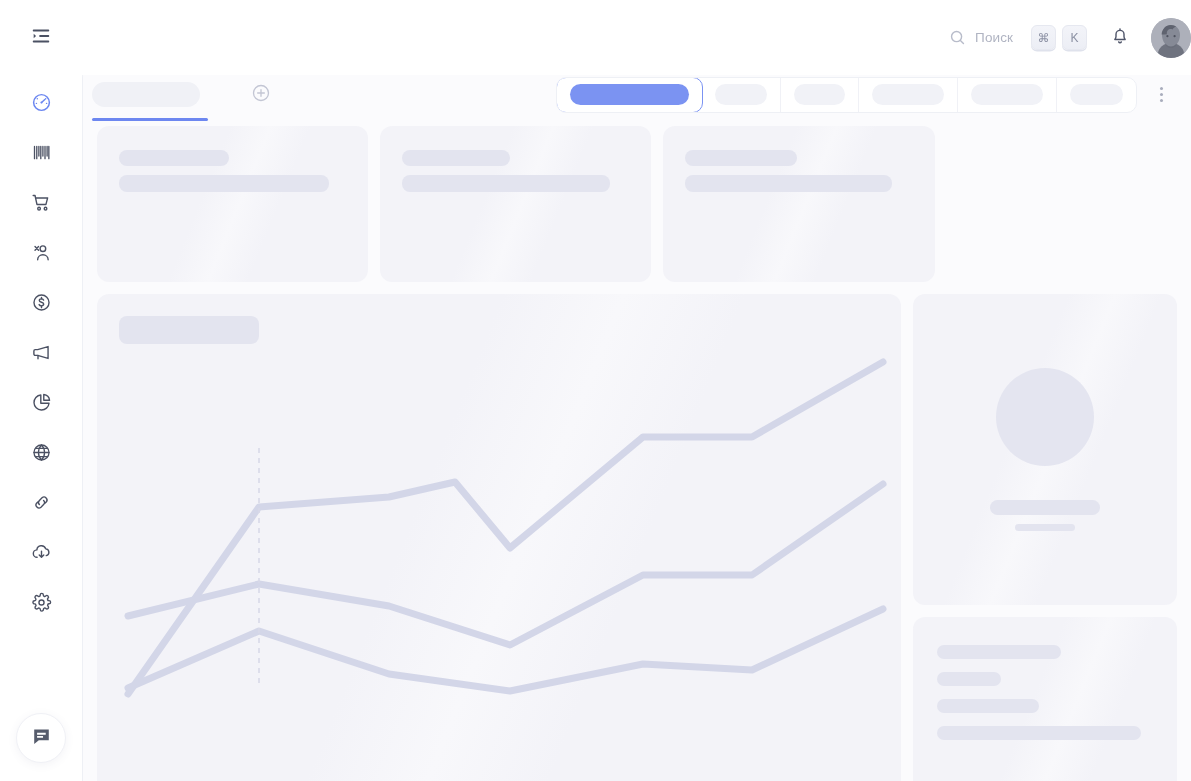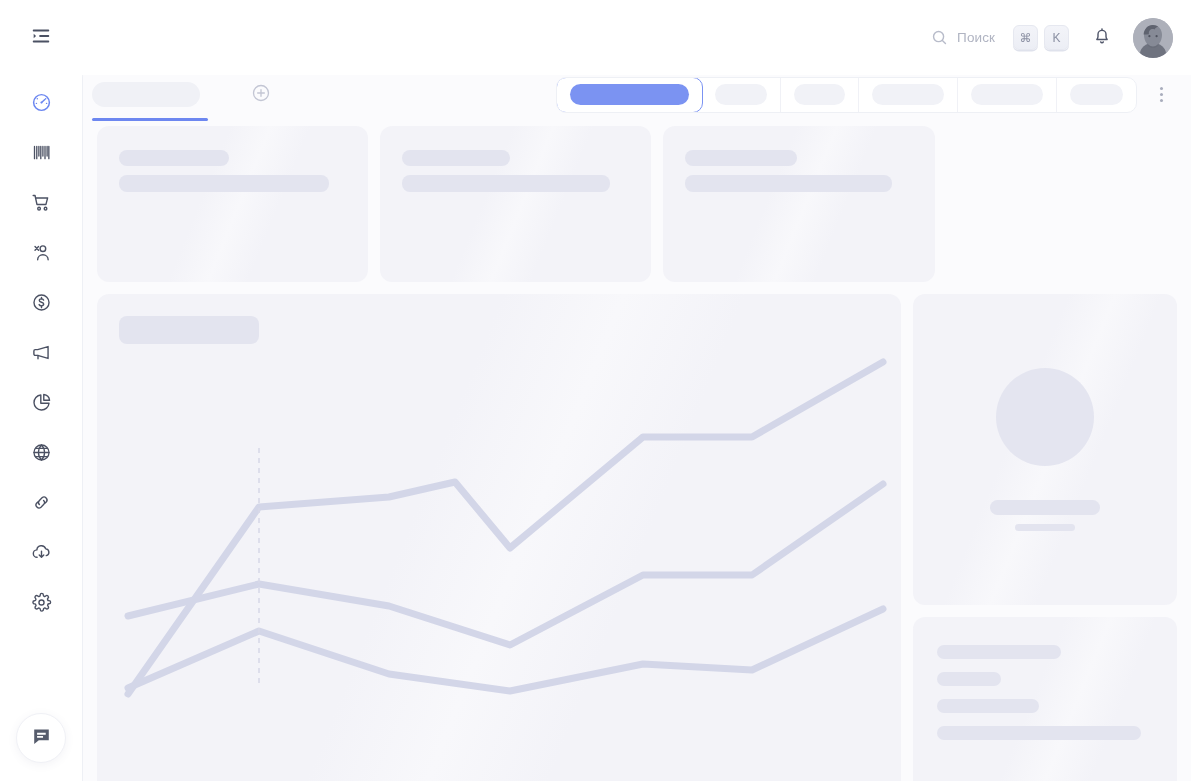--- a/index.html
+++ b/index.html
@@ -65,21 +65,20 @@
     cursor: pointer;
     color: #555b6b;
   }
 
   
   .topbar {
     position: absolute; left: 82px; top: 0;
     width: 1109px; height: 75px;
     background: #ffffff;
     display: flex; align-items: center; justify-content: flex-end;
-    padding-right: 18px;
     z-index: 25;
   }
   .search-box {
     display: flex; align-items: center; gap: 9px;
     cursor: text; padding: 6px 4px;
   }
   .search-icon { color: #b8bcca; display: flex; }
   .search-ph {
     font-size: 13.5px; color: #b0b4c2; letter-spacing: .1px;
   }

